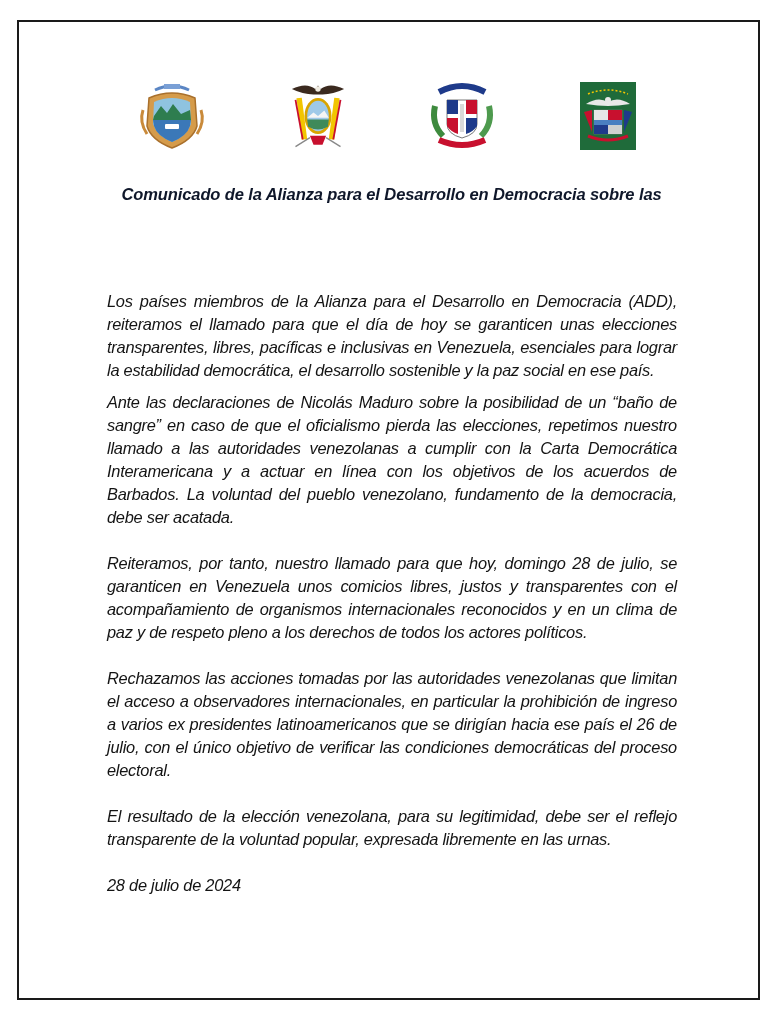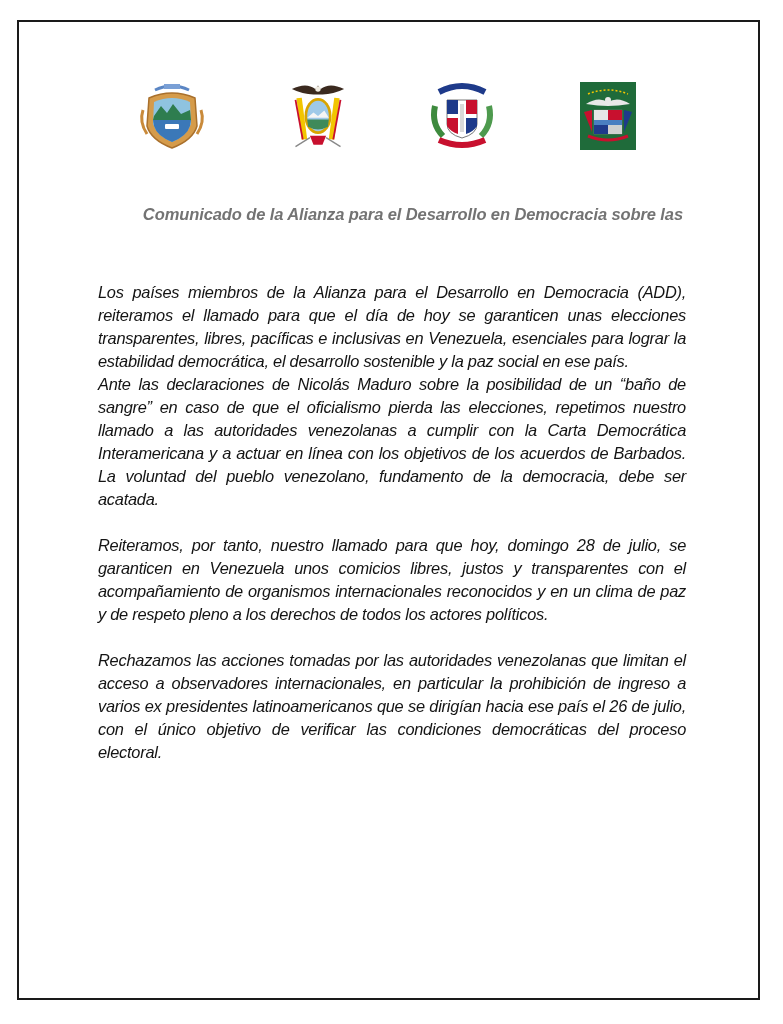--- a/index.html
+++ b/index.html
@@ -39,47 +39,47 @@
       height: 72px;
     }
     .emblem svg { width: 100%; height: 100%; display: block; }
     .emblem.cr { left: 137px; }
     .emblem.ec { left: 283px; }
     .emblem.do { left: 427px; }
     .emblem.pa { left: 578px; width: 60px; }
 
     .title {
       position: absolute;
-      top: 202px;
+      top: 182px;
       left: 100px;
       width: 583px;
-      text-align: right;
+      text-align: center;
       font-weight: bold;
       font-style: italic;
       font-size: 16.5px;
       line-height: 24px;
-      color: #737373;
+      color: #0f172a;
       letter-spacing: -0.1px;
     }
     .title span { display: block; }
 
     .body {
       position: absolute;
       top: 281px;
       left: 98px;
       width: 588px;
       font-style: italic;
       font-size: 16.4px;
       line-height: 23px;
       color: #141414;
       text-align: justify;
       letter-spacing: -0.25px;
     }
     .body p {
-      margin: 0;
+      margin: 9px;
     }
     .body p.gap { margin-top: 23px; }
     .date {
       margin-top: 23px;
     }
   </style>
 </head>
 <body>
 
 <div class="page-frame"></div>
@@ -154,13 +154,15 @@
 
 <h1 class="title" style="margin:0;">
   <span>Comunicado de la Alianza para el Desarrollo en Democracia sobre las</span>
 </h1>
 
 <div class="body">
   <p>Los países miembros de la Alianza para el Desarrollo en Democracia (ADD), reiteramos el llamado para que el día de hoy se garanticen unas elecciones transparentes, libres, pacíficas e inclusivas en Venezuela, esenciales para lograr la estabilidad democrática, el desarrollo sostenible y la paz social en ese país.</p>
   <p>Ante las declaraciones de Nicolás Maduro sobre la posibilidad de un “baño de sangre” en caso de que el oficialismo pierda las elecciones, repetimos nuestro llamado a las autoridades venezolanas a cumplir con la Carta Democrática Interamericana y a actuar en línea con los objetivos de los acuerdos de Barbados. La voluntad del pueblo venezolano, fundamento de la democracia, debe ser acatada.</p>
   <p class="gap">Reiteramos, por tanto, nuestro llamado para que hoy, domingo 28 de julio, se garanticen en Venezuela unos comicios libres, justos y transparentes con el acompañamiento de organismos internacionales reconocidos y en un clima de paz y de respeto pleno a los derechos de todos los actores políticos.</p>
   <p class="gap">Rechazamos las acciones tomadas por las autoridades venezolanas que limitan el acceso a observadores internacionales, en particular la prohibición de ingreso a varios ex presidentes latinoamericanos que se dirigían hacia ese país el 26 de julio, con el único objetivo de verificar las condiciones democráticas del proceso electoral.</p>
+  <p class="gap">El resultado de la elección venezolana, para su legitimidad, debe ser el reflejo transparente de la voluntad popular, expresada libremente en las urnas.</p>
+  <p class="gap date">28 de julio de 2024</p>
 </div>
 
 </body></html>

